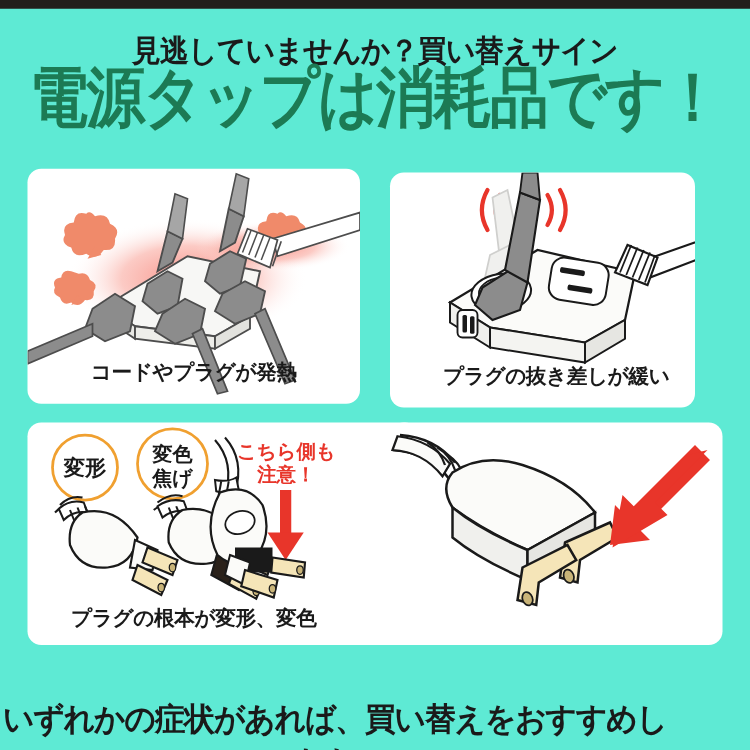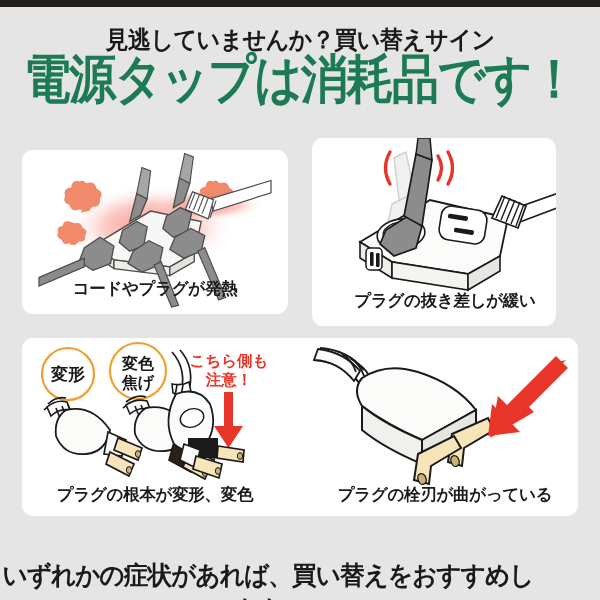--- a/index.html
+++ b/index.html
@@ -1,21 +1,21 @@
 <!DOCTYPE html>
 <html><head>
 <meta charset="utf-8">
 <style>
   html,body{margin:0;padding:0;}
   body{
     width:600px;height:600px;overflow:hidden;
     background:#fadc46;
     font-family:"DejaVu Sans","Liberation Sans",sans-serif;
   }
-  #poster{position:relative;width:600px;height:600px;background:#e5e5e5;overflow:hidden;}
+  #poster{position:relative;width:600px;height:600px;background:#5eead4;overflow:hidden;}
   .topbar{position:absolute;left:0;top:0;width:600px;height:7px;background:#221f1c;}
 
   
   .header{position:absolute;left:0;top:7px;width:600px;height:118px;}
   .subtitle{
     position:absolute;left:0;top:18px;width:600px;text-align:center;
     font-size:23px;font-weight:bold;color:#1a1a1a;letter-spacing:-0.5px;
     font-family:"DejaVu Sans","Liberation Sans",sans-serif;
     transform:scaleY(1.06);
   }
@@ -24,21 +24,21 @@
     font-size:47px;font-weight:bold;color:#1c7a54;letter-spacing:-1.5px;
     line-height:1;
     font-family:"DejaVu Sans","Liberation Sans",sans-serif;
     transform:scaleY(1.12);
   }
 
   
   .card{
     position:absolute;background:#ffffff;border-radius:11px;overflow:hidden;
   }
-  #card1{left:22px;top:150px;width:266px;height:164px;}
+  #card1{left:22px;top:135px;width:266px;height:188px;}
   #card2{left:312px;top:138px;width:244px;height:188px;}
   #card3{left:22px;top:338px;width:266px;height:178px;padding-left:47px;}
   #card4{left:312px;top:338px;width:266px;height:178px;}
 
   .art{position:absolute;left:0;top:0;width:266px;height:100%;}
   .caption{
     position:absolute;left:0;width:266px;text-align:center;
     font-size:16.5px;font-weight:bold;color:#1a1a1a;letter-spacing:-0.3px;
   }
   #cap1,#cap2{bottom:14px;}
@@ -312,20 +312,19 @@
         <ellipse cx="110" cy="141" rx="4" ry="5.5" transform="rotate(-20 110 141)" fill="#c9b478" stroke="#1a1a1a" stroke-width="1.4"></ellipse>
       </g>
 
       <g fill="#e8352a">
         <path d="M256 30 L200 86 L208 94 L176 98 L180 66 L188 74 L244 18 Z"></path>
         <path d="M252 24 L186 62 L176 98 L214 88 Z" opacity="0"></path>
         <path d="M246 16 L256 56 L218 60 Z" opacity="0"></path>
         <polygon points="254,22 212,64 222,74 178,100 186,58 196,68 238,26"></polygon>
       </g>
     </svg>
-    <div class="caption" id="cap4">プラグの栓刃が曲がっている</div>
   </div>
 
   <div class="footer">
     <div class="footer-text">いずれかの症状があれば、買い替えをおすすめします！</div>
   </div>
 
 </div>
 
 </body></html>

